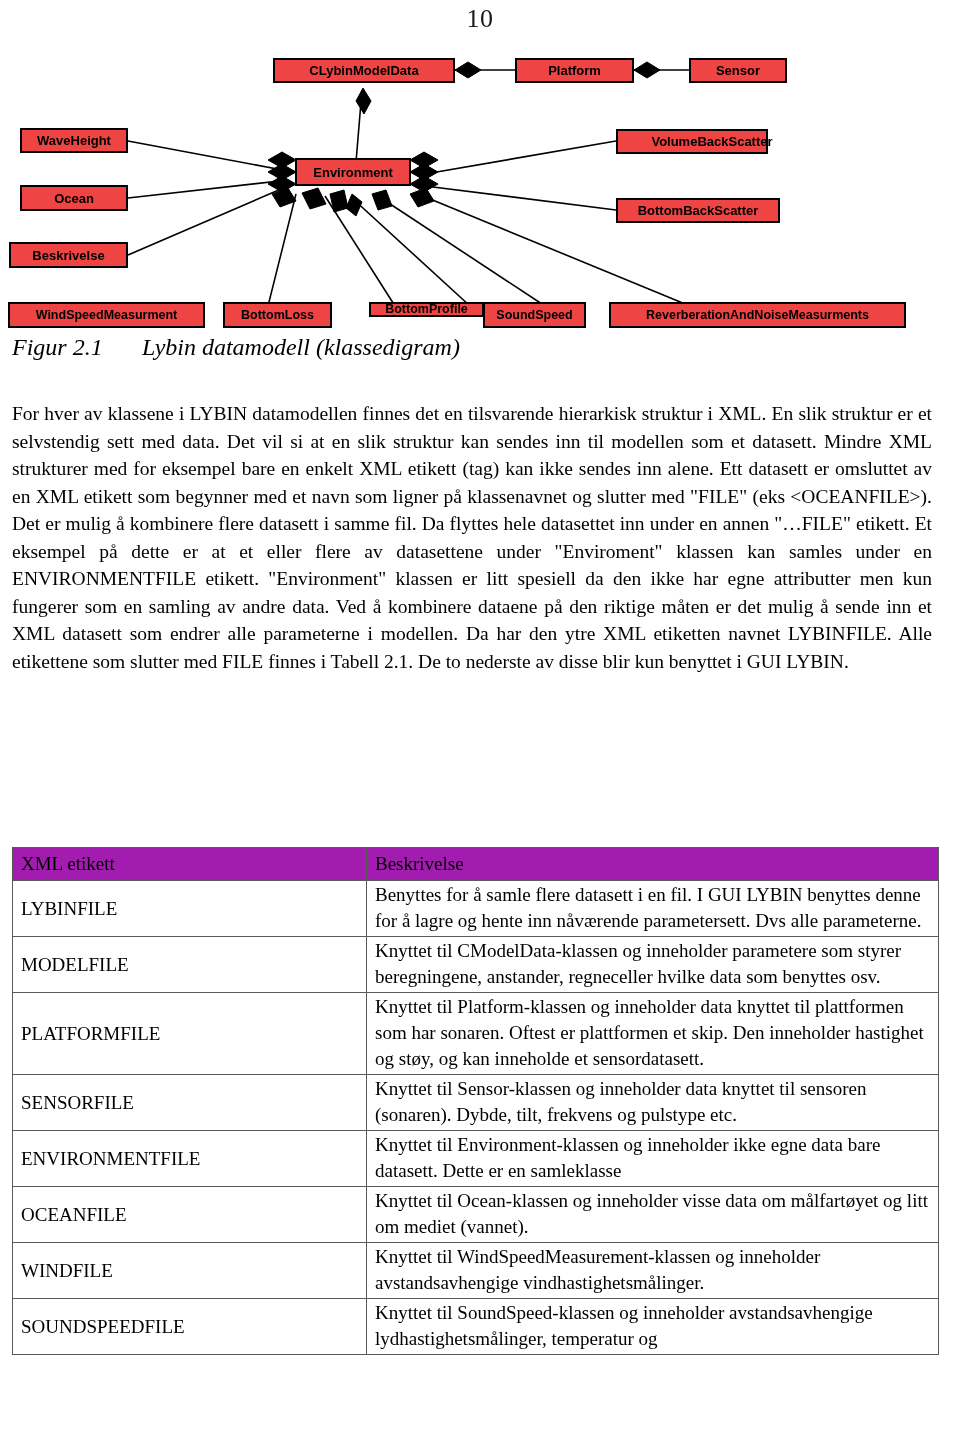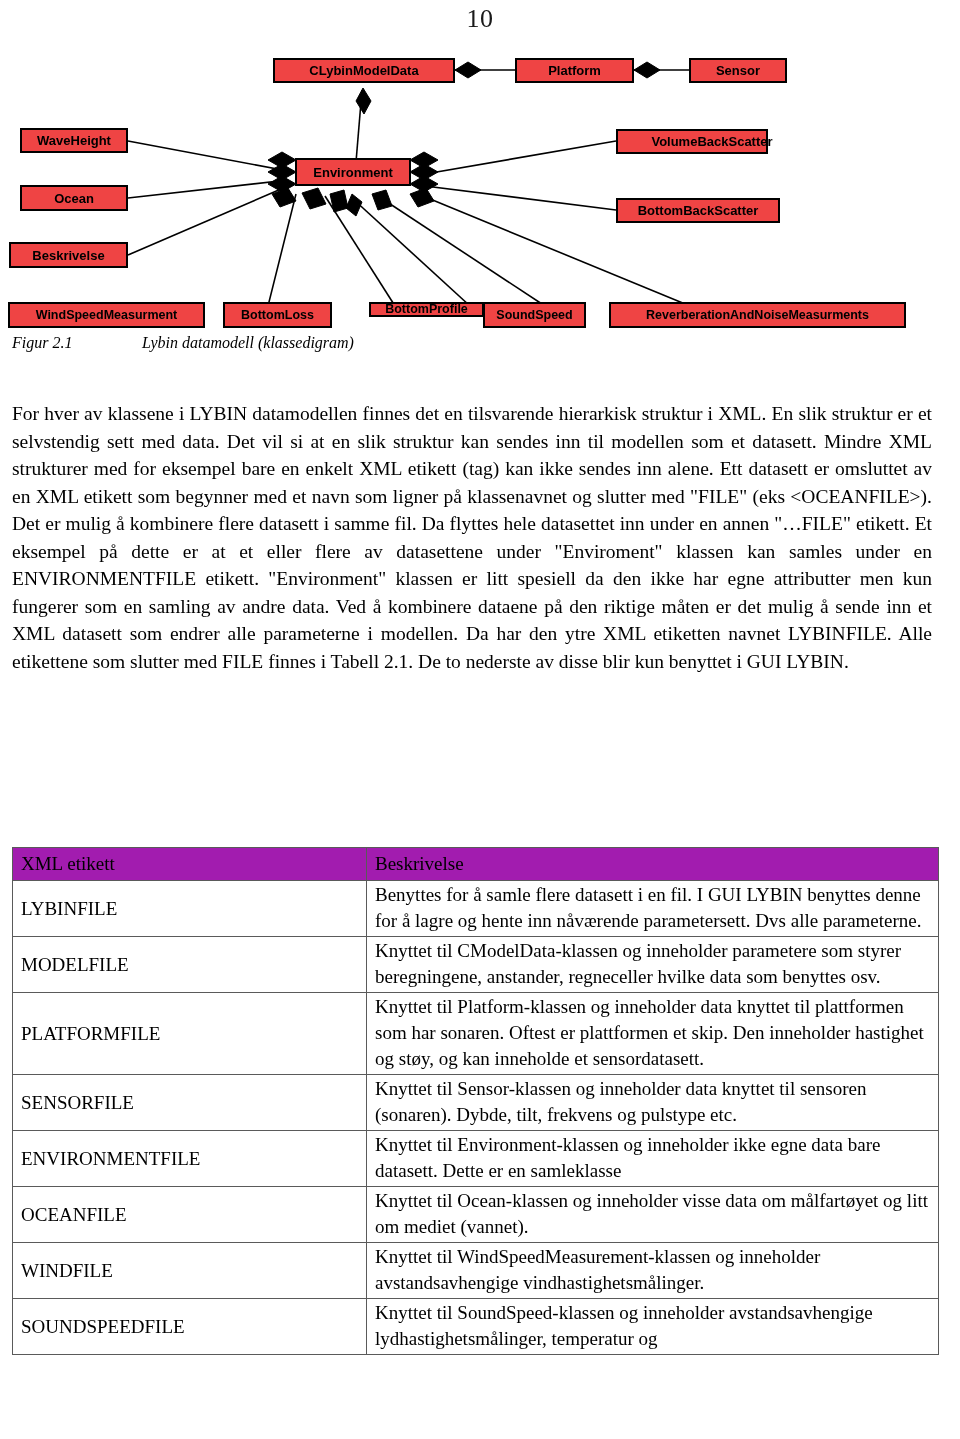--- a/index.html
+++ b/index.html
@@ -62,21 +62,21 @@
   }
   .cbox.small { font-size: 12.5px; }
 
   
   .figure-caption {
     position: absolute;
     top: 334px;
     left: 12px;
     width: 700px;
     font-style: italic;
-    font-size: 16px;
+    font-size: 24px;
     font-family: "Liberation Serif", serif;
   }
   .figure-caption .fig-label {
     display: inline-block;
     width: 130px;
   }
 
   
   .body-text {
     position: absolute;

